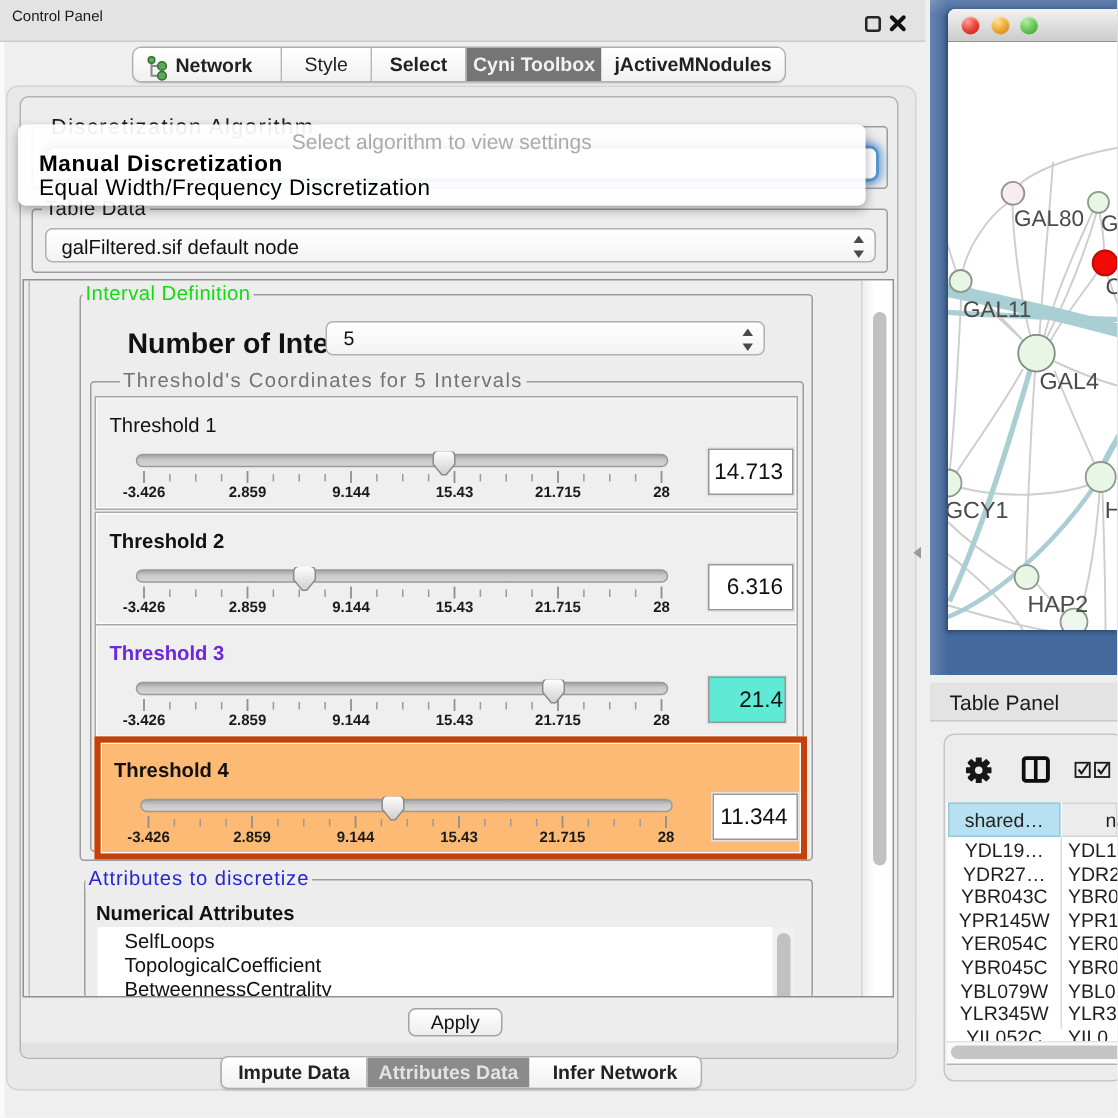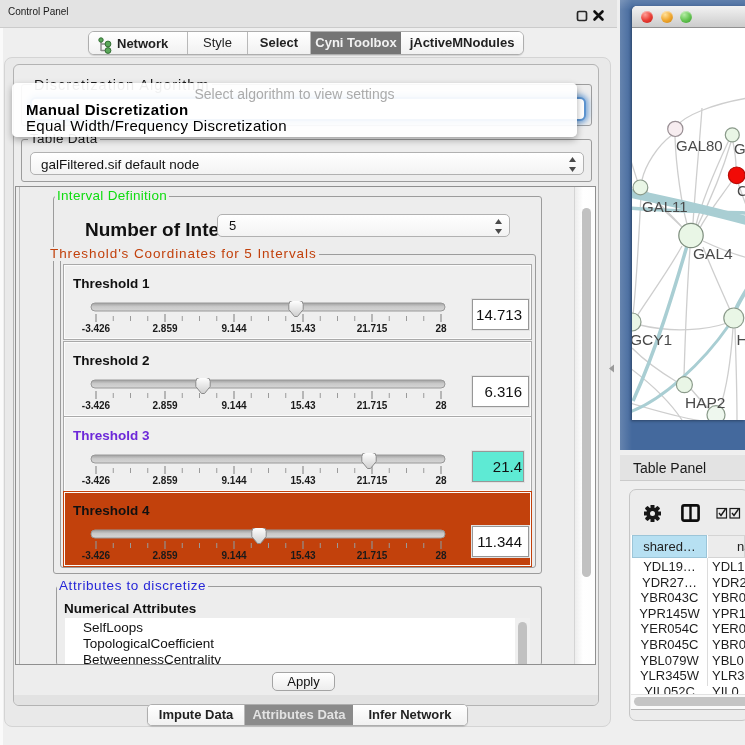--- a/index.html
+++ b/index.html
@@ -74,24 +74,24 @@
 <div class="abs" style="left:85px;top:219px;font-size:19px;font-weight:bold;color:#111">Number of Intervals</div>
 <div class="abs" style="left:217px;top:214px;width:293px;height:23px;background:linear-gradient(#ffffff,#f3f3f3);border:1px solid #b1b1b1;border-radius:5px;box-sizing:border-box">
   <span style="position:absolute;left:11px;top:3px;font-size:13px;color:#111">5</span>
   <svg width="9" height="15" viewBox="0 0 9 15" style="position:absolute;right:6px;top:4px">
         <path d="M4.5 0 L8 5 L1 5 Z" fill="#4a4a4a"></path>
         <path d="M4.5 15 L8 10 L1 10 Z" fill="#4a4a4a"></path>
       </svg>
 </div>
 
 <div class="abs" style="left:60px;top:254px;width:476px;height:314px;border:1px solid #9c9c9c;border-radius:3px;box-sizing:border-box"></div>
-<div class="grouplabel" style="left:48px;top:247px;letter-spacing:0.9px;color:#c2410c">Threshold's Coordinates for 5 Intervals</div>
+<div class="grouplabel" style="left:80px;top:247px;letter-spacing:0.9px;color:#737373">Threshold's Coordinates for 5 Intervals</div>
 
 <div style="position:absolute;left:63px;top:264px;width:467px;height:74px;background:#efefef;border:1px solid #a9a9a9;box-shadow:inset 0 0 0 1px #fbfbfb">
-<div style="position:absolute;left:9px;top:11px;font-size:13.5px;font-weight:bold;color:#111">Threshold 1</div>
+<div style="position:absolute;left:9px;top:11px;font-size:13.5px;font-weight:normal;color:#111">Threshold 1</div>
 <svg width="390" height="40" style="position:absolute;left:24px;top:36px" viewBox="0 0 390 40">
 <defs>
 <linearGradient id="trg1" x1="0" y1="0" x2="0" y2="1">
 <stop offset="0" stop-color="#9f9f9f"></stop>
             <stop offset="0.45" stop-color="#c9c9c9"></stop>
             <stop offset="1" stop-color="#d6d6d6"></stop>
 </linearGradient>
 <linearGradient id="thg1" x1="0" y1="0" x2="0" y2="1">
 <stop offset="0" stop-color="#ffffff"></stop>
             <stop offset="1" stop-color="#cfcfcf"></stop>
@@ -214,21 +214,21 @@
 <path d="M 273.8 3.5 Q 273.8 -0.5 277.8 -0.5 L 284.2 -0.5 Q 288.2 -0.5 288.2 3.5 L 288.2 8.5 L 282.5 15.5 L 279.5 15.5 L 273.8 8.5 Z" fill="url(#thg3)" stroke="#8a8a8a" stroke-width="1"></path>
 </svg>
 <div style="position:absolute;left:2px;top:58px;width:60px;text-align:center;font-size:10px;font-weight:bold;color:#1a1a1a">-3.426</div>
       <div style="position:absolute;left:71px;top:58px;width:60px;text-align:center;font-size:10px;font-weight:bold;color:#1a1a1a">2.859</div>
       <div style="position:absolute;left:140px;top:58px;width:60px;text-align:center;font-size:10px;font-weight:bold;color:#1a1a1a">9.144</div>
       <div style="position:absolute;left:209px;top:58px;width:60px;text-align:center;font-size:10px;font-weight:bold;color:#1a1a1a">15.43</div>
       <div style="position:absolute;left:278px;top:58px;width:60px;text-align:center;font-size:10px;font-weight:bold;color:#1a1a1a">21.715</div>
       <div style="position:absolute;left:347px;top:58px;width:60px;text-align:center;font-size:10px;font-weight:bold;color:#1a1a1a">28</div>
 <div style="position:absolute;left:408px;top:34px;width:49px;height:29px;background:#5eead4;border:1px solid #979797;box-shadow:0 0 0 1px #e2e2e2;font-size:15px;color:#111;text-align:right;line-height:30px;padding-right:1px;box-sizing:content-box">21.4</div>
 </div>
-<div style="position:absolute;left:63px;top:491px;width:467px;height:74px;background:#c2410c;border:1px solid #c2410c;box-shadow:inset 0 0 0 1px #fbfbfb">
+<div style="position:absolute;left:63px;top:491px;width:467px;height:74px;background:#fdba74;border:4px solid #c2410c;box-shadow:inset 0 0 0 1px #fbfbfb">
 <div style="position:absolute;left:9px;top:11px;font-size:13.5px;font-weight:bold;color:#111">Threshold 4</div>
 <svg width="390" height="40" style="position:absolute;left:24px;top:36px" viewBox="0 0 390 40">
 <defs>
 <linearGradient id="trg4" x1="0" y1="0" x2="0" y2="1">
 <stop offset="0" stop-color="#9f9f9f"></stop>
             <stop offset="0.45" stop-color="#c9c9c9"></stop>
             <stop offset="1" stop-color="#d6d6d6"></stop>
 </linearGradient>
 <linearGradient id="thg4" x1="0" y1="0" x2="0" y2="1">
 <stop offset="0" stop-color="#ffffff"></stop>

